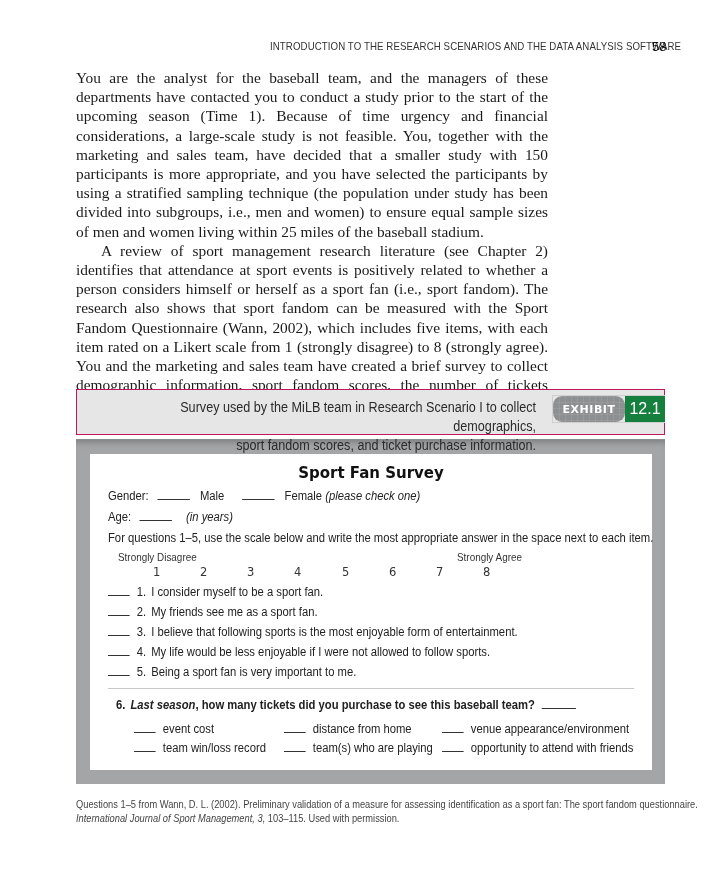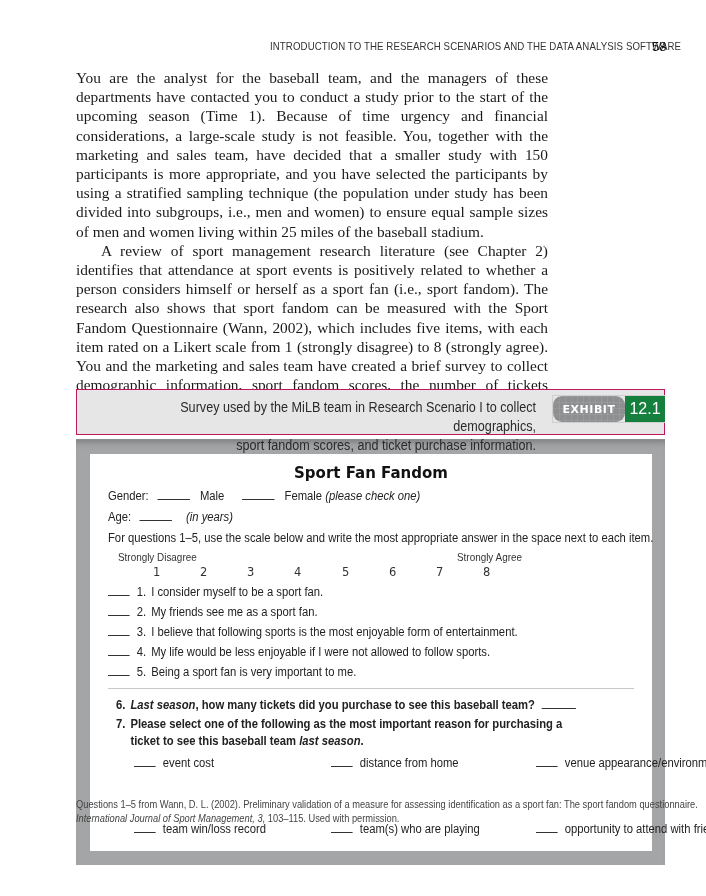--- a/index.html
+++ b/index.html
@@ -68,21 +68,21 @@
   .scale-nums { position: relative; height: 17px; font-size: 12px; color: #333; }
   .scale-nums span { position: absolute; top: 0; font-family: "DejaVu Sans", sans-serif; font-size: 11.5px; }
   .item { height: 20px; line-height: 20px; white-space: nowrap; }
   .item .blank { width: 24px; margin-right: 8px; }
   .item .n { display: inline-block; width: 16px; }
   .divider { height: 1px; background: #c8c8c8; margin: 6px 0 6px 0; }
   .q { padding-left: 8px; font-weight: bold; }
   .q .n { display: inline-block; width: 16px; }
   .q7 { line-height: 17px; white-space: normal; }
   .q7 .txt { display: inline-block; width: 510px; vertical-align: top; }
-  .reasons { display: grid; grid-template-columns: 150px 158px 200px; padding-left: 26px; row-gap: 0; margin-top: 4px; gap: 47px; }
+  .reasons { display: grid; grid-template-columns: 150px 158px 200px; padding-left: 26px; row-gap: 0; margin-top: 4px; }
   .reasons .r { height: 19px; line-height: 19px; white-space: nowrap; }
   .reasons .blank { width: 24px; margin-right: 8px; }
 
   .credit {
     position: absolute; left: 76px; top: 798px; width: 600px;
     font-family: "Liberation Sans", sans-serif; font-size: 10px; line-height: 14px; color: #444;
   }
   .credit .line { display: block; transform: scaleX(0.93); transform-origin: left; white-space: nowrap; }
 </style>
 </head>
@@ -105,21 +105,21 @@
       <div>sport fandom scores, and ticket purchase information.</div>
     </div>
     <div class="exhibit-badge">
       <span class="label">EXHIBIT</span>
       <span class="num">12.1</span>
     </div>
   </div>
 
   <div class="exhibit-frame">
     <div class="survey">
-      <div class="survey-title">Sport Fan Fandom</div>
+      <div class="survey-title">Sport Fan Survey</div>
 
       <div class="row"><span class="cond">
         <span>Gender:</span>
         <span class="blank" style="width:36px;margin:0 8px 0 6px;"></span>
         <span>Male</span>
         <span class="blank" style="width:36px;margin:0 8px 0 16px;"></span>
         <span>Female</span>
         <span class="it">(please check one)</span>
       </span></div>
 
@@ -162,23 +162,20 @@
         <span class="blank"></span><span class="n">5.</span><span>Being a sport fan is very important to me.</span>
       </span></div>
 
       <div class="divider"></div>
 
       <div class="row q"><span class="cond">
         <span class="n">6.</span><span class="it">Last season</span><span>, how many tickets did you purchase to see this baseball team?</span>
         <span class="blank" style="width:38px;margin-left:4px;"></span>
       </span></div>
 
-      <div class="q q7"><span class="cond" style="white-space:normal;width:570px;">
-        <span class="n">7.</span><span class="txt"><span>Please select one of the following as the most important reason for purchasing a ticket to see this baseball team </span><span class="it">last season</span><span>.</span></span>
-      </span></div>
 
       <div class="reasons">
         <div class="r"><span class="cond"><span class="blank"></span><span>event cost</span></span></div>
         <div class="r"><span class="cond"><span class="blank"></span><span>distance from home</span></span></div>
         <div class="r"><span class="cond"><span class="blank"></span><span>venue appearance/environment</span></span></div>
         <div class="r"><span class="cond"><span class="blank"></span><span>team win/loss record</span></span></div>
         <div class="r"><span class="cond"><span class="blank"></span><span>team(s) who are playing</span></span></div>
         <div class="r"><span class="cond"><span class="blank"></span><span>opportunity to attend with friends</span></span></div>
       </div>
     </div>

